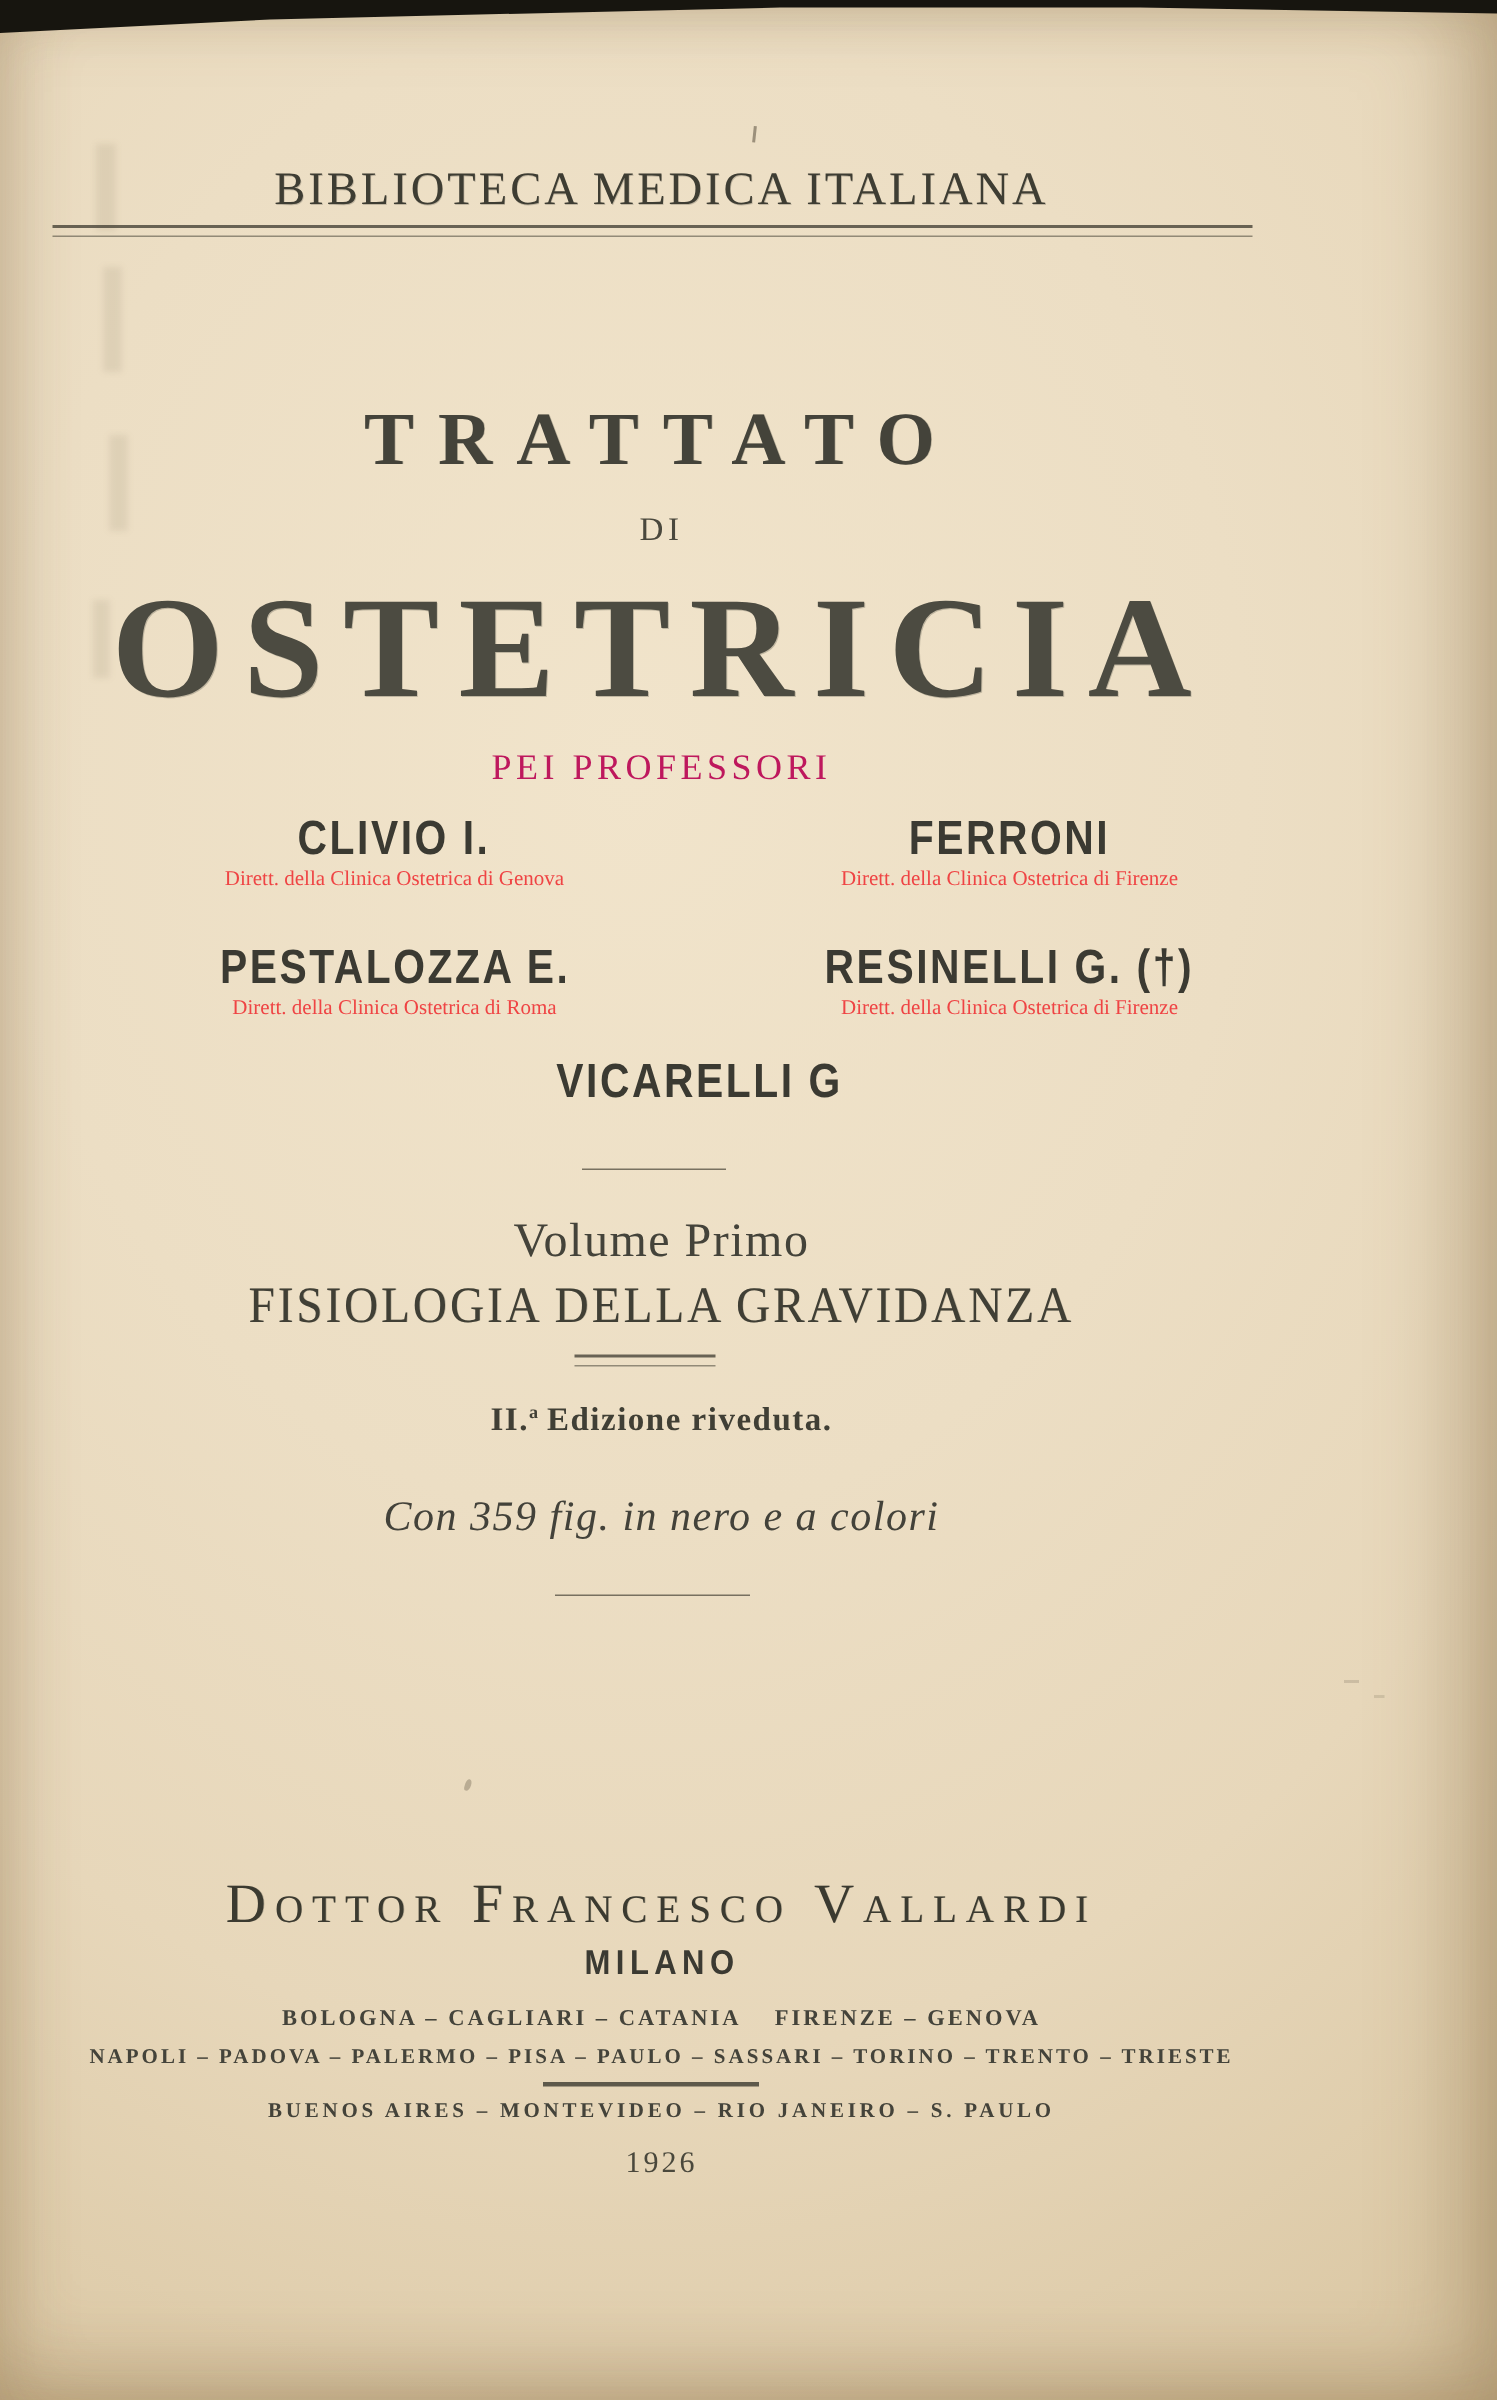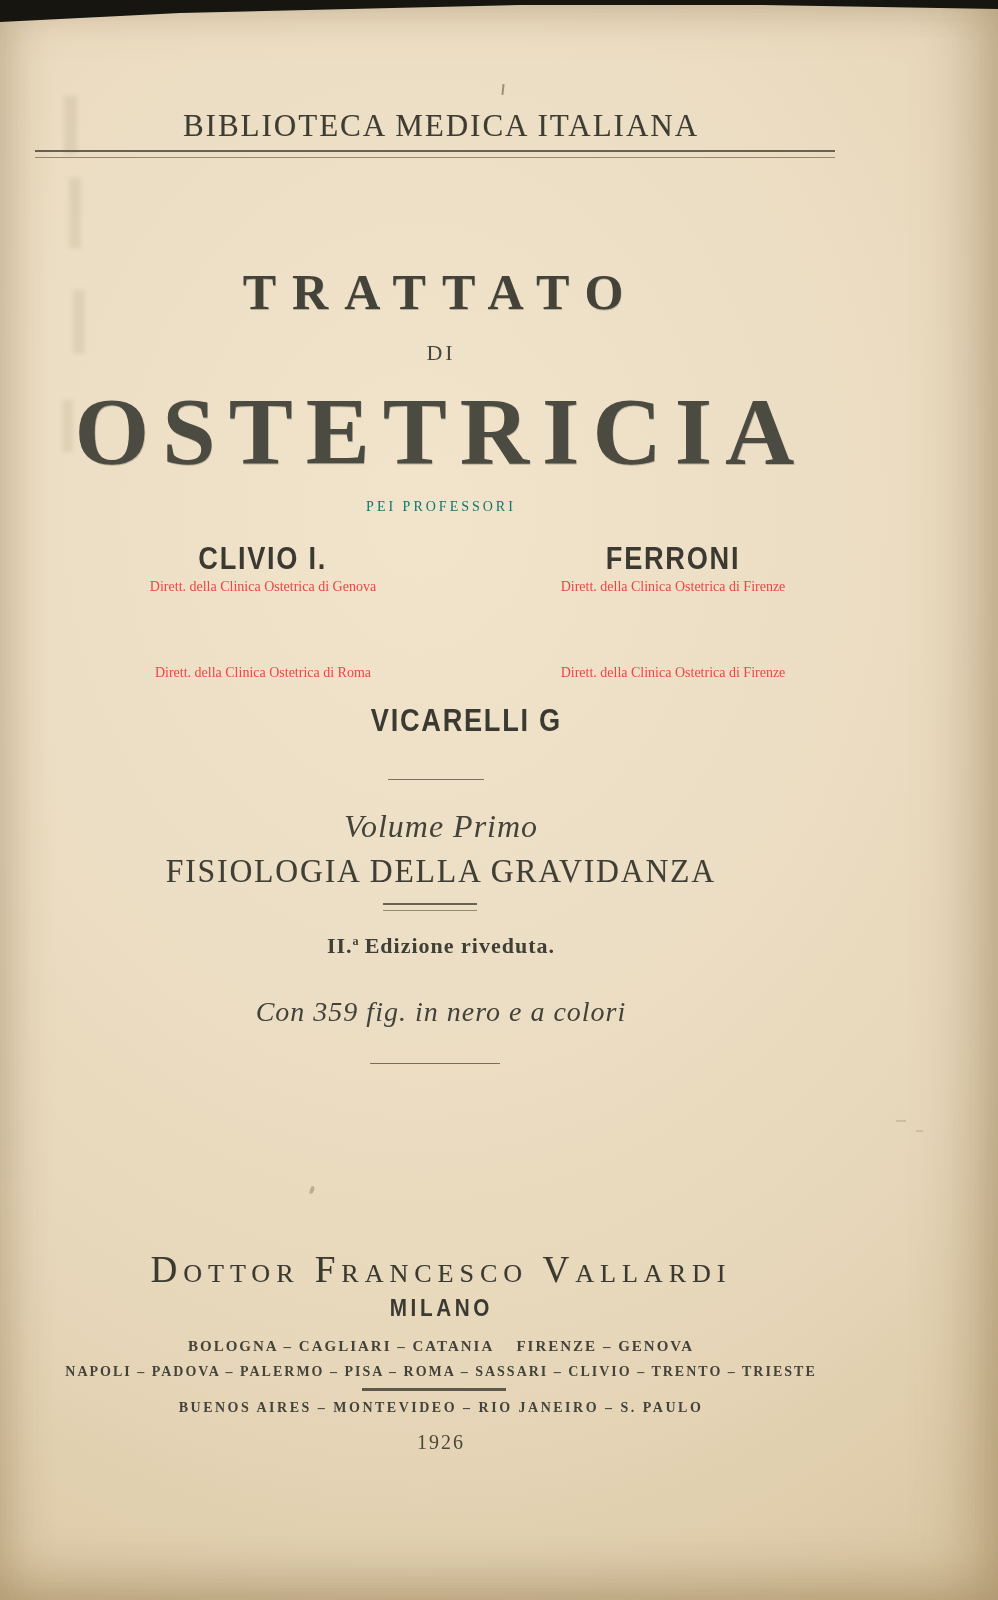--- a/index.html
+++ b/index.html
@@ -40,32 +40,32 @@
   }
   .title1{
     font-size:50px;font-weight:700;letter-spacing:16px;color:#44433a;
     text-shadow:.5px .5px 0 rgba(60,58,48,.3);
   }
   .title-di{font-size:22px;letter-spacing:3px;color:#4a483d;text-align:center;}
   .title-main{
     font-size:96px;font-weight:700;letter-spacing:13px;color:#4c4b41;
     text-shadow:.6px .8px 0 rgba(70,68,58,.28);white-space:nowrap;
   }
-  .byline{font-size:14px;letter-spacing:3px;color:#0f766e;font-family:Liberation Serif, serif;}
+  .byline{font-size:24px;letter-spacing:3px;color:#be185d;font-family:Liberation Serif, serif;}
   .author-name{
     display:inline-block;font-family:"Liberation Sans", sans-serif;
     font-weight:700;font-size:32px;letter-spacing:2px;color:#3b3a32;
     transform:scaleX(.85);transform-origin:center;white-space:nowrap;
   }
   .author-aff{font-size:14px;color:#ef4444;white-space:nowrap;}
   .author-row{position:absolute;left:0;width:100%;display:flex;padding-left:13px;}
   .cell-l{width:420px;margin-left:40px;text-align:center;}
   .cell-r{width:400px;text-align:center;}
   .rule-short{position:absolute;border-top:1.6px solid rgba(80,75,62,.75);}
-  .volume{font-size:32px;color:#44433a;letter-spacing:1px;font-style:italic;}
+  .volume{font-size:32px;color:#44433a;letter-spacing:1px;}
   .volume-title{
     display:inline-block;font-size:34px;letter-spacing:2px;color:#403f35;
     transform:scaleX(.93);transform-origin:center;white-space:nowrap;
     text-shadow:.4px .4px 0 rgba(60,58,48,.25);
   }
   .edition{font-size:22px;font-weight:700;color:#403f35;letter-spacing:1px;}
   .edition sup{font-size:.55em;vertical-align:super;margin-right:5px;}
   .figures{font-size:28px;font-style:italic;color:#43423a;letter-spacing:1px;}
   .house{font-size:22px;letter-spacing:5px;color:#3f3e34;}
   .publisher{
@@ -123,20 +123,28 @@
     </div>
     <div class="cell-r">
       <span class="author-name">FERRONI</span>
     </div>
   </div>
   <div class="author-row" style="top:579px;">
     <div class="cell-l author-aff">Dirett. della Clinica Ostetrica di Genova</div>
     <div class="cell-r author-aff">Dirett. della Clinica Ostetrica di Firenze</div>
   </div>
 
+  <div class="author-row" style="top:626px;">
+    <div class="cell-l">
+      <span class="author-name">PESTALOZZA E.</span>
+    </div>
+    <div class="cell-r">
+      <span class="author-name">RESINELLI G. (†)</span>
+    </div>
+  </div>
   <div class="author-row" style="top:665px;">
     <div class="cell-l author-aff">Dirett. della Clinica Ostetrica di Roma</div>
     <div class="cell-r author-aff">Dirett. della Clinica Ostetrica di Firenze</div>
   </div>
 
   <div class="abs" style="top:702px;margin-left:25px;">
     <span class="author-name">VICARELLI G</span>
   </div>
   <div class="rule-short" style="top:779px;left:388px;width:96px;"></div>
 
@@ -150,18 +158,18 @@
 
   <div class="abs figures" style="top:996px;">Con 359 fig. in nero e a colori</div>
   <div class="rule-short" style="top:1063px;left:370px;width:130px;border-top-color:rgba(70,65,54,.7);"></div>
 
   <div class="abs publisher" style="top:1248px;">Dottor Francesco Vallardi</div>
   <div class="abs" style="top:1295px;">
     <span class="milano">MILANO</span>
   </div>
 
   <div class="abs branches branches-1" style="top:1338px;">BOLOGNA – CAGLIARI – CATANIA    FIRENZE – GENOVA</div>
-  <div class="abs branches branches-2" style="top:1364px;">NAPOLI – PADOVA – PALERMO – PISA – ROMA – SASSARI – CLIVIO – TRENTO – TRIESTE</div>
+  <div class="abs branches branches-2" style="top:1364px;">NAPOLI – PADOVA – PALERMO – PISA – PAULO – SASSARI – TORINO – TRENTO – TRIESTE</div>
   <div class="rule-thick" style="top:1388px;left:362px;width:144px;"></div>
   <div class="abs branches branches-3" style="top:1400px;">BUENOS AIRES – MONTEVIDEO – RIO JANEIRO – S. PAULO</div>
 
   <div class="abs year" style="top:1431px;">1926</div>
 </div>
 
 </body></html>

